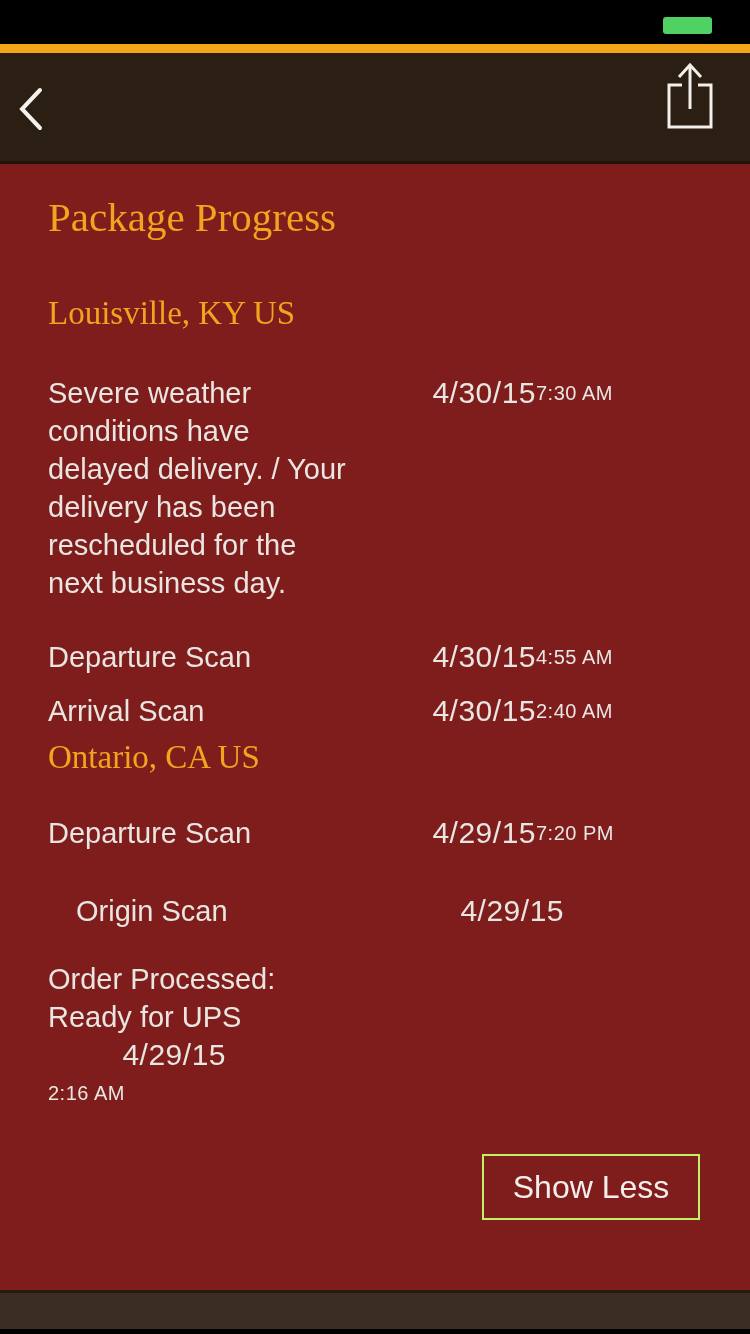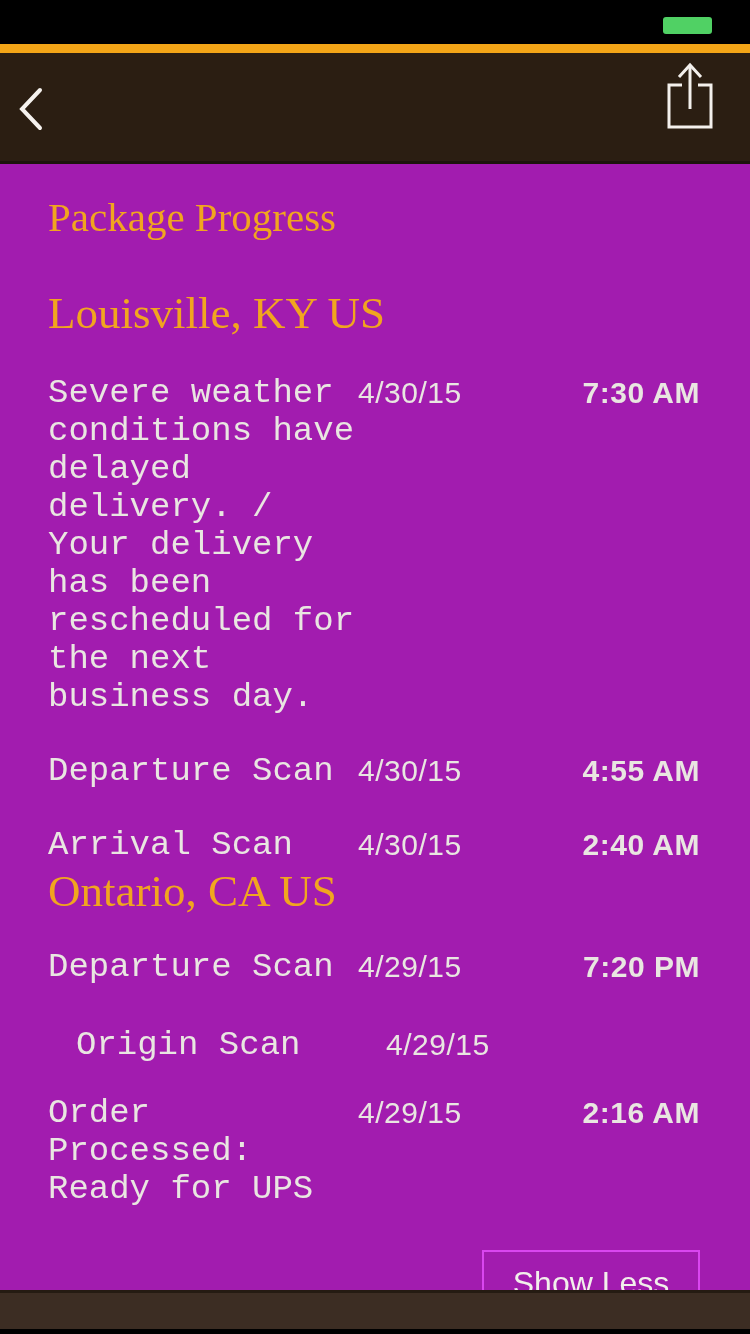--- a/index.html
+++ b/index.html
@@ -36,70 +36,68 @@
   .share-btn {
     position:absolute; right:35px; top:8px;
     width:50px; height:70px;
     background:none; border:none; cursor:pointer; padding:0;
   }
   .back-btn svg, .share-btn svg { display:block; }
   
   .content {
     flex:1 1 auto;
     padding:0 50px 0 48px;
-    background:#a21caf;
+    background:#7f1d1d;
     overflow:hidden;
   }
   .page-title {
     margin-top:30px;
     font-family:"Liberation Serif", serif;
     font-weight:400;
     font-size:41px; line-height:46px;
     color:#f1a51f;
   }
   .section-heading {
     font-family:"Liberation Serif", serif;
     font-weight:400;
-    font-size:45px; line-height:46px;
+    font-size:33px; line-height:46px;
     color:#f1a51f;
   }
   .h-louisville { margin-top:50px; }
   .h-ontario    { margin-top:4px; }
   .h-us         { margin-top:14px; }
   .row { display:flex; align-items:flex-start; }
   .row .desc {
     width:310px;
-    font-size:34px; line-height:38px;
+    font-size:29px; line-height:38px;
     color:#e9e6e1;
-    font-family:Liberation Mono, monospace;
   }
   .row .date {
-    width:178px; 
+    width:178px; text-align:right;
     font-size:30px; line-height:38px;
     color:#e9e6e1;
     letter-spacing:0.5px;
   }
   .row .time {
-    flex:1; text-align:right;
-    font-size:30px; line-height:38px;
+    flex:1; 
+    font-size:20px; line-height:38px;
     color:#e9e6e1;
     letter-spacing:0.5px;
-    font-weight:bold;
   }
   .r1 { margin-top:38px; }
   .r2 { margin-top:36px; }
-  .r3 { margin-top:36px; }
+  .r3 { margin-top:16px; }
   .r4 { margin-top:34px; }
   .r5 { margin-top:40px;margin-left:28px; }
-  .r6 { margin-top:30px; }
+  .r6 { margin-top:30px;flex-direction:column; }
   .button-row { margin-top:42px; display:flex; justify-content:flex-end; }
   .show-less {
     width:218px; height:66px;
     background:transparent;
-    border:2px solid #d946ef;
+    border:2px solid #bef264;
     color:#f2efeb;
     font-family:"Liberation Sans", sans-serif;
     font-size:32px;
     cursor:pointer;
   }
   
   .footer {
     flex:0 0 auto; height:39px;
     background:#3c2d23;
     border-top:3px solid #251b12;

